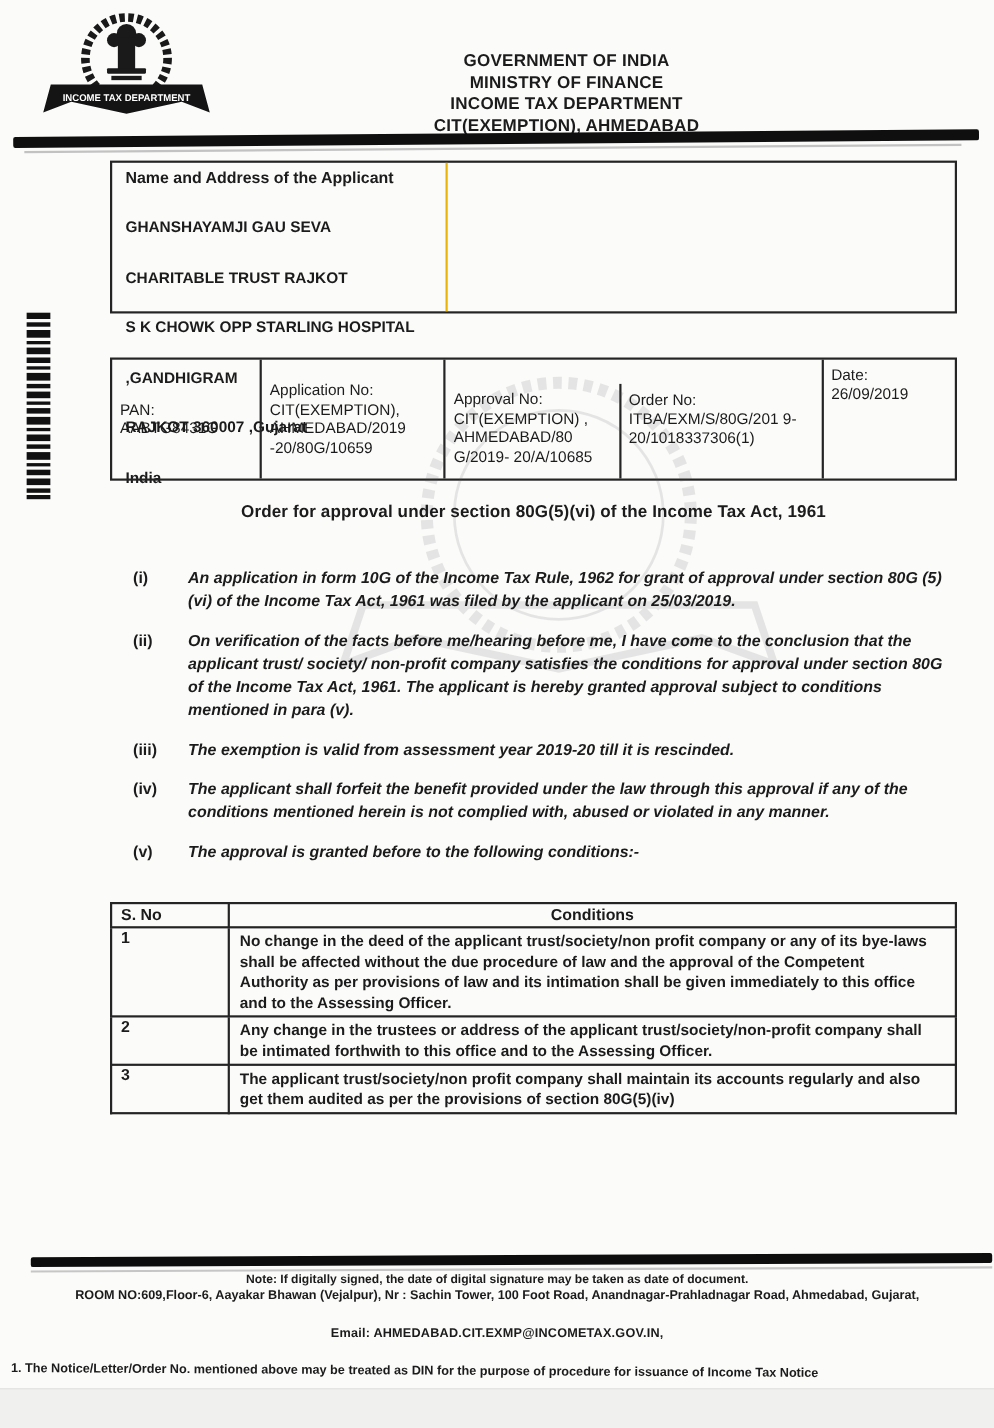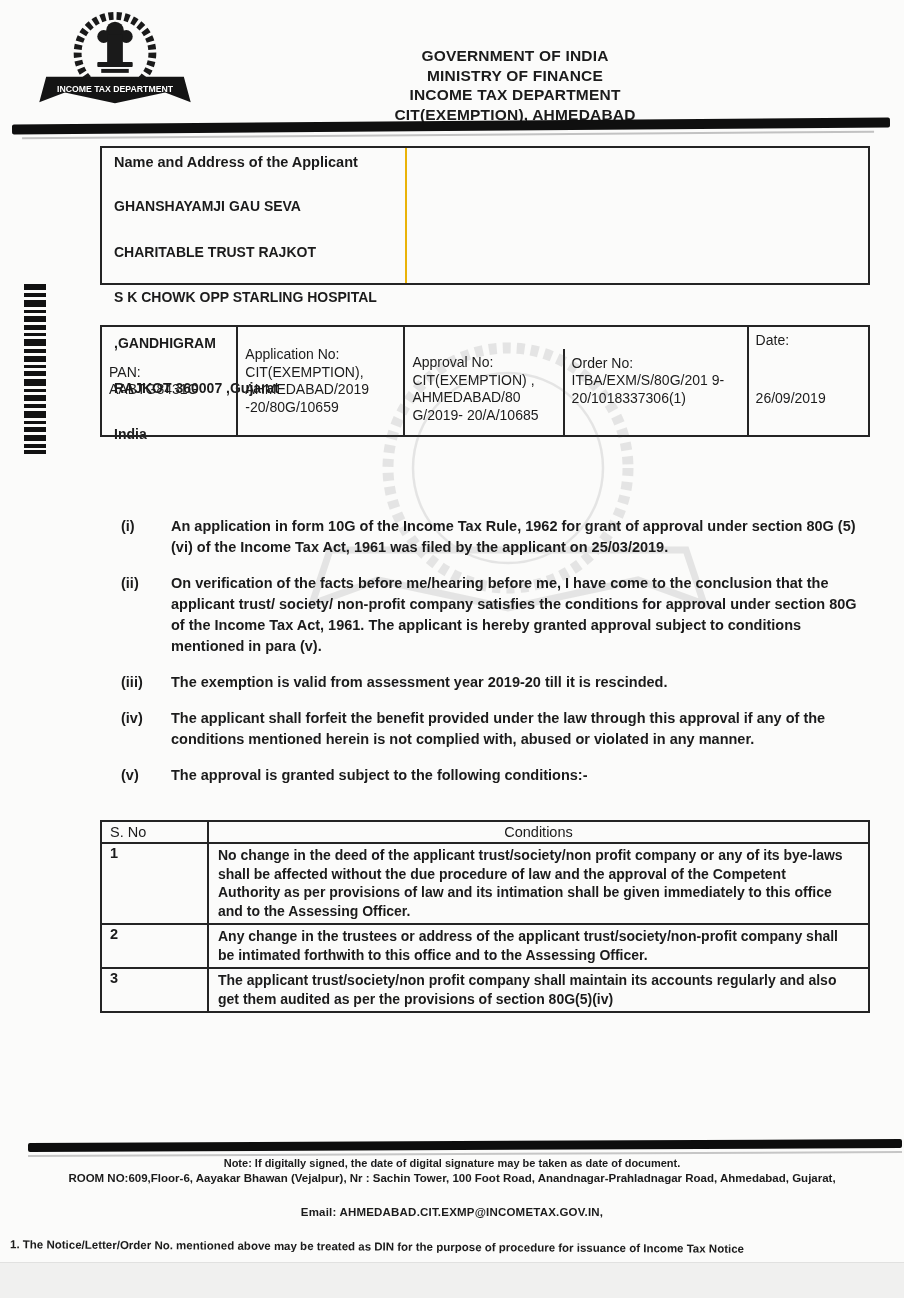--- a/index.html
+++ b/index.html
@@ -42,21 +42,21 @@
   
   .ref-table {
     position:absolute; left:100px; top:325px; width:770px; min-height:112px;
     border:2.5px solid #242424; display:flex; align-items:stretch;
   }
   .ref-cell {
     border-right:2px solid #242424; padding:5px 7px;
     font-size:14px; line-height:17.5px; word-break:break-word;
     display:flex; flex-direction:column;
   }
-  .ref-cell:last-child { border-right:none;gap:40px; }
+  .ref-cell:last-child { border-right:none; }
   .ref-cell .lbl { font-weight:normal; }
   .ref-cell .val { font-weight:normal; }
   .rc-1 { width:137px; justify-content:center; }
   .rc-2 { width:168px; justify-content:center; }
   .rc-3 { width:160px; justify-content:flex-start;margin-top:22px; }
   .rc-4 { width:185px; justify-content:center; }
   .rc-5 { width:120px; justify-content:flex-start; }
 
   
   .order-title {
@@ -64,29 +64,29 @@
     text-align:center; font-size:15.5px; font-weight:bold; letter-spacing:.1px;
   }
 
   
   .watermark { position:absolute; left:308px; top:338px; width:400px; height:335px; opacity:.13; pointer-events:none; }
 
   
   .body-list { position:absolute; left:121px; top:516px; width:744px; }
   .para { display:flex; margin-bottom:15px; font-size:14.5px; font-weight:600; line-height:21px; }
   .para .num { width:50px; flex-shrink:0; }
-  .para .txt { flex:1; }
+  .para .txt { flex:1;font-style:italic; }
 
   
   .cond-table {
     position:absolute; left:100px; top:820px; width:770px;
     border-collapse:collapse; border:2.5px solid #242424;
   }
   .cond-table th, .cond-table td { border:2px solid #242424; }
-  .cond-table th { font-size:14.5px; font-weight:normal; padding:1px 8px; height:22px; }
+  .cond-table th { font-size:14.5px; font-weight:bold; padding:1px 8px; height:22px; }
   .th-sno { width:107px; text-align:left; }
   .th-cond { text-align:center; }
   .td-sno { vertical-align:top; font-size:14.5px; font-weight:600; padding:1px 8px; }
   .td-cond { font-size:14px; font-weight:600; line-height:18.5px; padding:2px 24px 3px 9px; }
 
   
   .bottom-bar {
     position:absolute; left:28px; top:1141px; width:874px; height:9px;
     background:#0d0d0d; transform:rotate(-.25deg); border-radius:2px;
   }
@@ -205,41 +205,42 @@
       <div class="val">26/09/2019</div>
     </div>
   </div>
 
   <svg class="watermark" viewBox="0 0 400 335">
     <circle cx="200" cy="130" r="120" fill="none" stroke="#555" stroke-width="11" stroke-dasharray="8 6"></circle>
     <circle cx="200" cy="130" r="95" fill="none" stroke="#555" stroke-width="2.5"></circle>
     <path d="M22,212 L378,212 L396,266 L330,242 L200,270 L70,242 L4,266 Z" fill="none" stroke="#555" stroke-width="7"></path>
   </svg>
 
+  <div class="order-title">Order for approval under section 80G(5)(vi) of the Income Tax Act, 1961</div>
 
   <div class="body-list">
     <div class="para">
       <div class="num">(i)</div>
       <div class="txt">An application in form 10G of the Income Tax Rule, 1962 for grant of approval under section 80G (5)(vi) of the Income Tax Act, 1961 was filed by the applicant on  25/03/2019.</div>
     </div>
     <div class="para">
       <div class="num">(ii)</div>
       <div class="txt">On verification of the facts before me/hearing before me, I have come to the conclusion that the applicant trust/ society/ non-profit company satisfies the conditions for approval under section 80G of the Income Tax Act, 1961. The applicant is hereby granted approval subject to conditions mentioned in para (v).</div>
     </div>
     <div class="para">
       <div class="num">(iii)</div>
       <div class="txt">The exemption is valid from assessment year 2019-20 till it is rescinded.</div>
     </div>
     <div class="para">
       <div class="num">(iv)</div>
       <div class="txt">The applicant shall forfeit the benefit provided under the law through this approval if any of the conditions mentioned herein is not complied with, abused or violated in any manner.</div>
     </div>
     <div class="para">
       <div class="num">(v)</div>
-      <div class="txt">The approval is granted subject to the following  conditions:-</div>
+      <div class="txt">The approval is granted before to the following  conditions:-</div>
     </div>
   </div>
 
   <table class="cond-table">
     <thead>
       <tr>
         <th class="th-sno">S. No</th>
         <th class="th-cond">Conditions</th>
       </tr>
     </thead>

